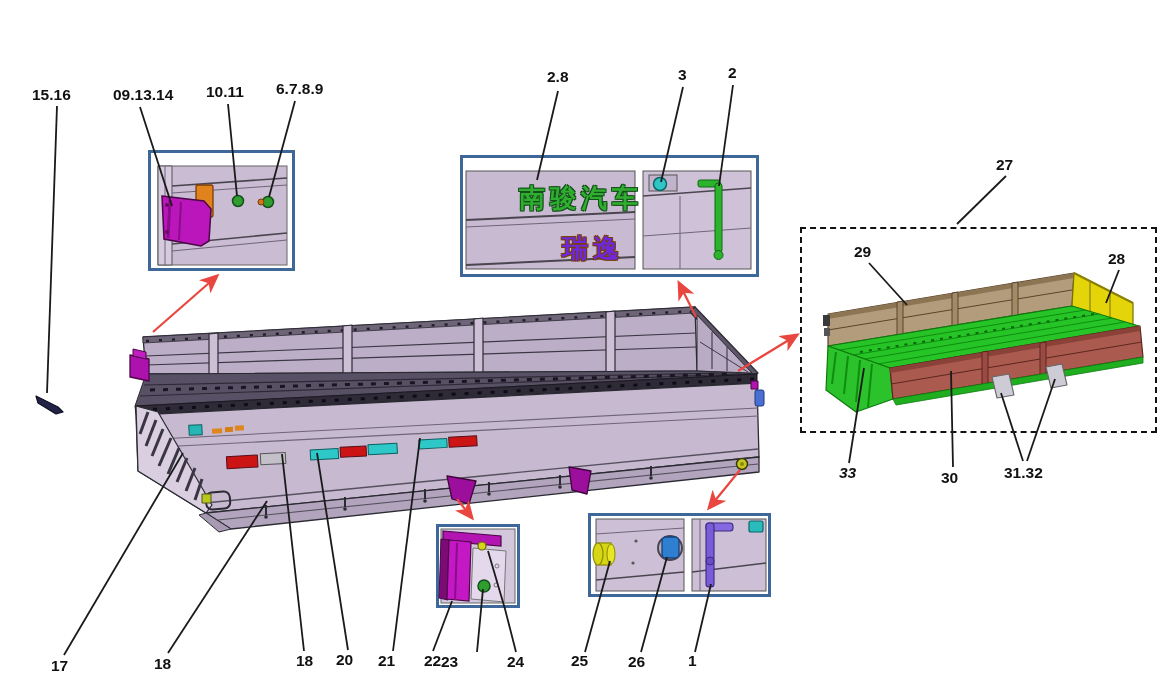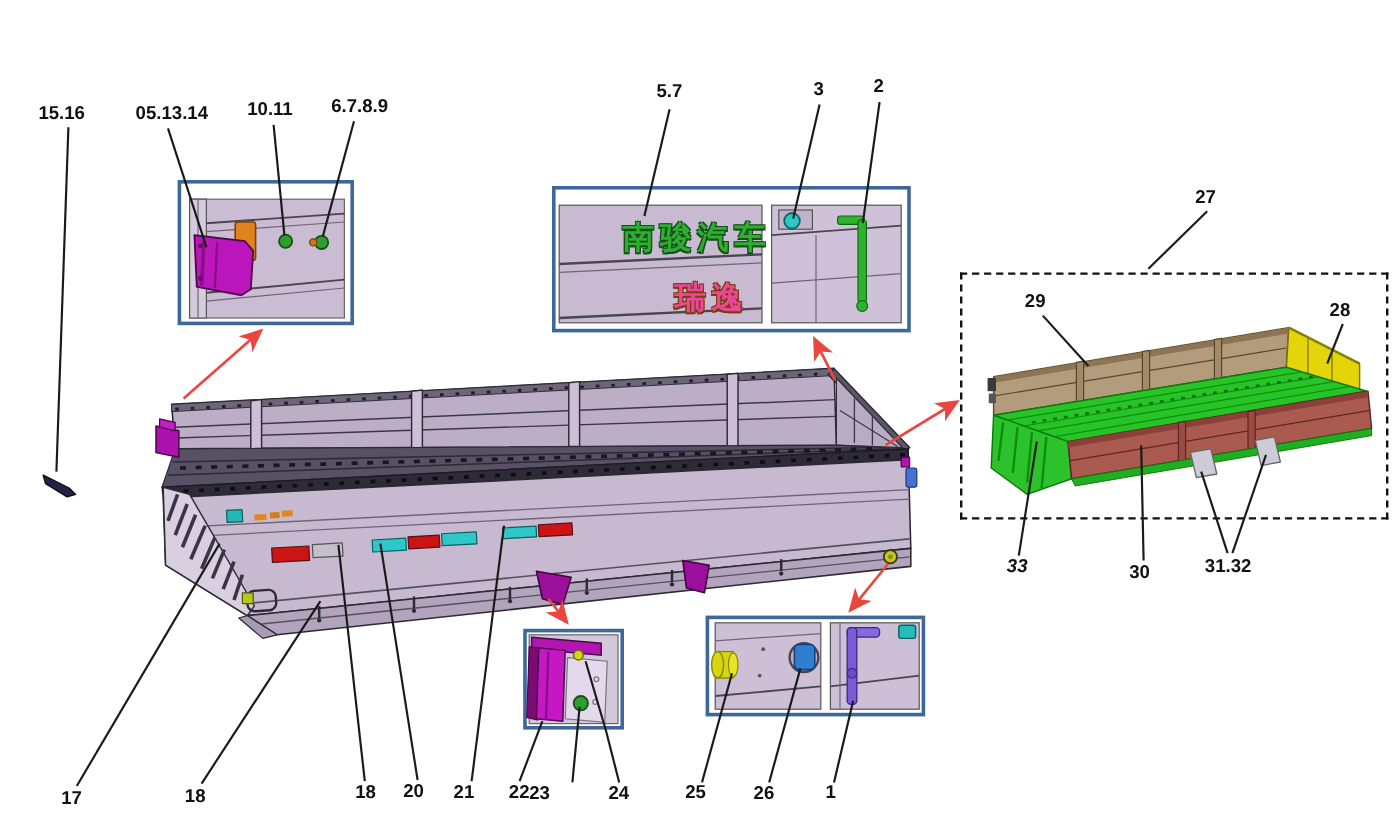--- a/index.html
+++ b/index.html
@@ -5,21 +5,21 @@
   html,body{margin:0;padding:0;background:#ffffff;}
   #stage{position:relative;width:1163px;height:683px;background:#fff;overflow:hidden;
          font-family:"Liberation Sans","DejaVu Sans",sans-serif;}
   .callout{position:absolute;font-size:15.5px;font-weight:bold;color:#111;z-index:6;
            letter-spacing:0px;white-space:nowrap;}
   .inset{position:absolute;border:3px solid #3e6899;background:#fff;z-index:1;box-sizing:border-box;}
   .dashed-box{position:absolute;border:2.5px dashed #111;background:#fff;z-index:0;box-sizing:border-box;}
   .cn{position:absolute;z-index:7;font-weight:bold;font-size:26px;letter-spacing:5px;
       font-family:"DejaVu Sans",sans-serif;white-space:nowrap;padding-left:48px;}
   .cn.green{color:#2fae2f;text-shadow:1px 1px 0 #14501a,-1px -1px 0 #14501a,1px -1px 0 #14501a,-1px 1px 0 #14501a;}
-  .cn.orange{color:#ec4899;text-shadow:1px 1px 0 #7a3e08,-1px -1px 0 #7a3e08,1px -1px 0 #7a3e08,-1px 1px 0 #7a3e08;}
+  .cn.orange{color:#6d28d9;text-shadow:1px 1px 0 #7a3e08,-1px -1px 0 #7a3e08,1px -1px 0 #7a3e08,-1px 1px 0 #7a3e08;}
   svg#art{position:absolute;left:0;top:0;z-index:5;pointer-events:none;}
 </style>
 </head>
 <body>
 
 <div id="stage">
 
   <div class="inset" style="left:148px;top:150px;width:147px;height:121px;"></div>
   <div class="inset" style="left:460px;top:155px;width:299px;height:122px;"></div>
   <div class="inset" style="left:436px;top:524px;width:84px;height:84px;"></div>
@@ -269,24 +269,24 @@
     <g stroke="#e8463e" stroke-width="2.2" fill="none">
       <line x1="153" y1="332" x2="217" y2="276" marker-end="url(#redhead)"></line>
       <line x1="696" y1="317" x2="679" y2="283" marker-end="url(#redhead)"></line>
       <line x1="738" y1="371" x2="797" y2="335" marker-end="url(#redhead)"></line>
       <line x1="457" y1="499" x2="472" y2="518" marker-end="url(#redhead)"></line>
       <line x1="740" y1="470" x2="709" y2="508" marker-end="url(#redhead)"></line>
     </g>
   </svg>
 
   <div class="callout" style="left:32px;top:86px;">15.16</div>
-  <div class="callout" style="left:113px;top:86px;">05.13.14</div>
+  <div class="callout" style="left:113px;top:86px;">09.13.14</div>
   <div class="callout" style="left:206px;top:83px;text-align:center;">10.11</div>
   <div class="callout" style="left:276px;top:80px;">6.7.8.9</div>
-  <div class="callout" style="left:547px;top:68px;">5.7</div>
+  <div class="callout" style="left:547px;top:68px;">2.8</div>
   <div class="callout" style="left:678px;top:66px;">3</div>
   <div class="callout" style="left:728px;top:64px;">2</div>
   <div class="callout" style="left:996px;top:156px;">27</div>
   <div class="callout" style="left:854px;top:243px;">29</div>
   <div class="callout" style="left:1108px;top:250px;">28</div>
   <div class="callout" style="left:839px;top:464px;font-style:italic;">33</div>
   <div class="callout" style="left:941px;top:469px;">30</div>
   <div class="callout" style="left:1004px;top:464px;">31.32</div>
   <div class="callout" style="left:51px;top:657px;">17</div>
   <div class="callout" style="left:154px;top:655px;">18</div>

